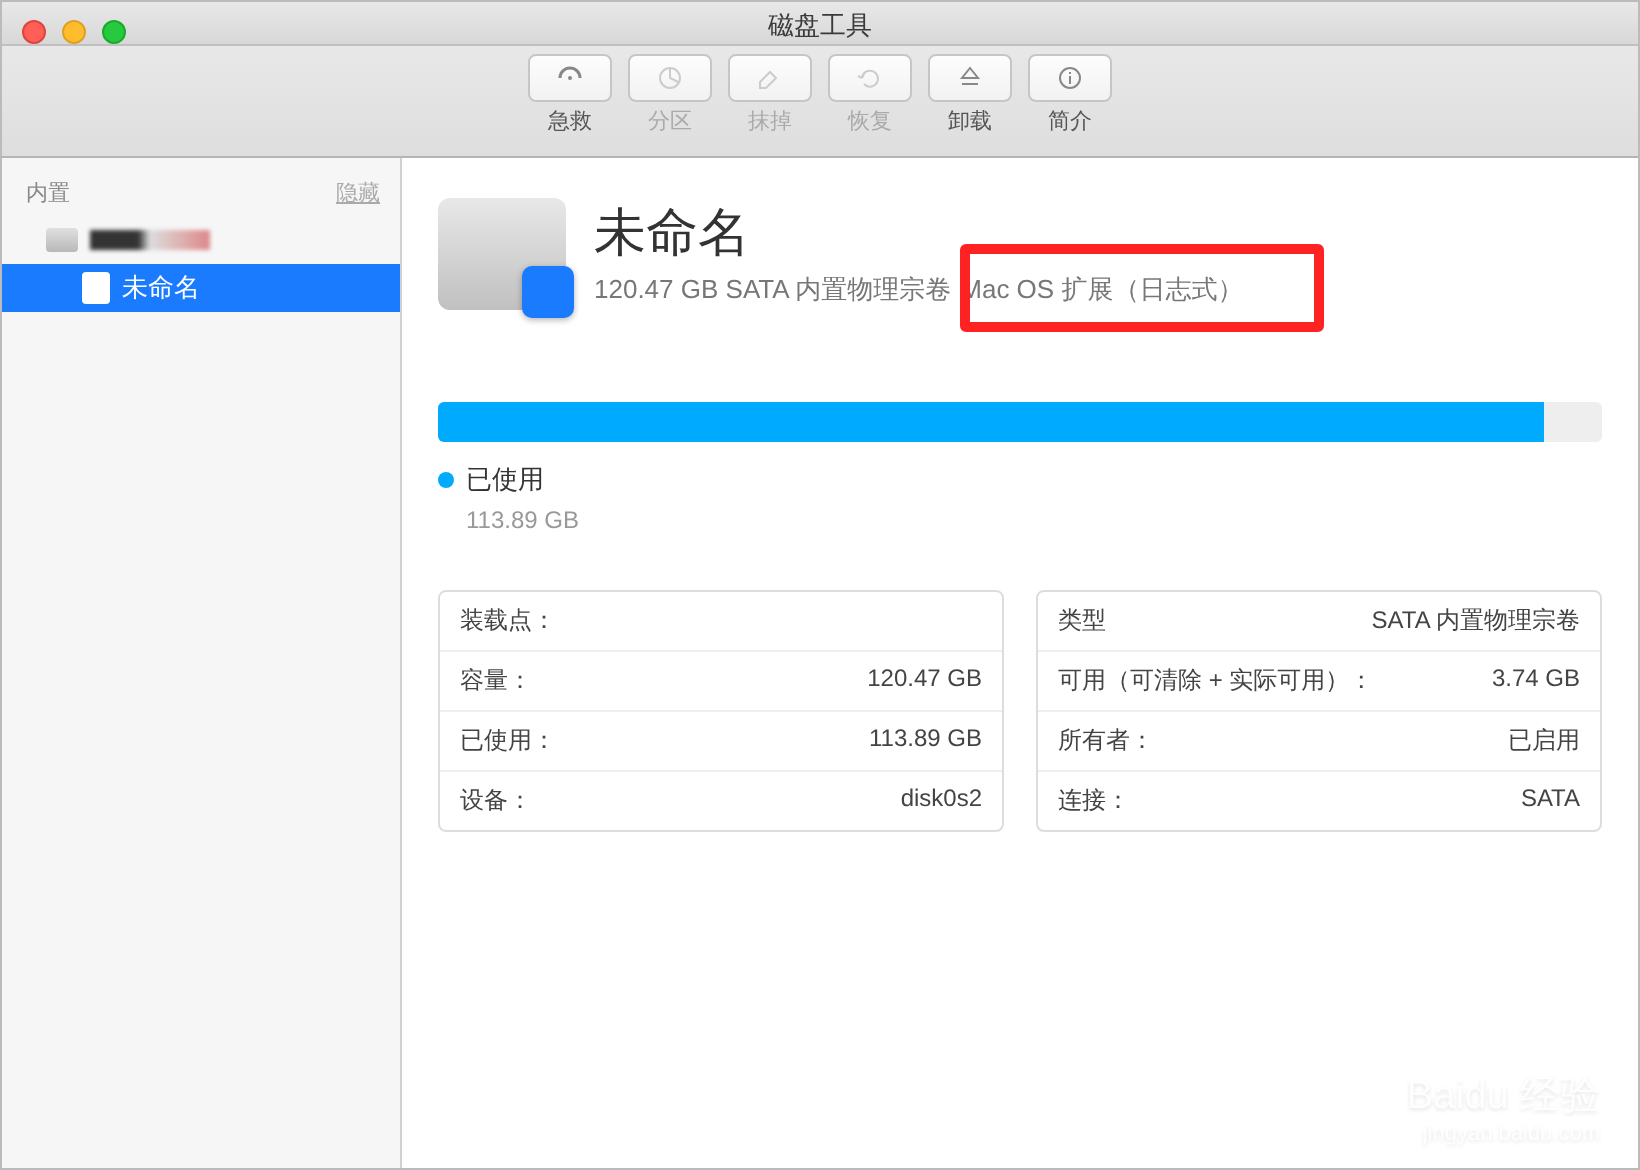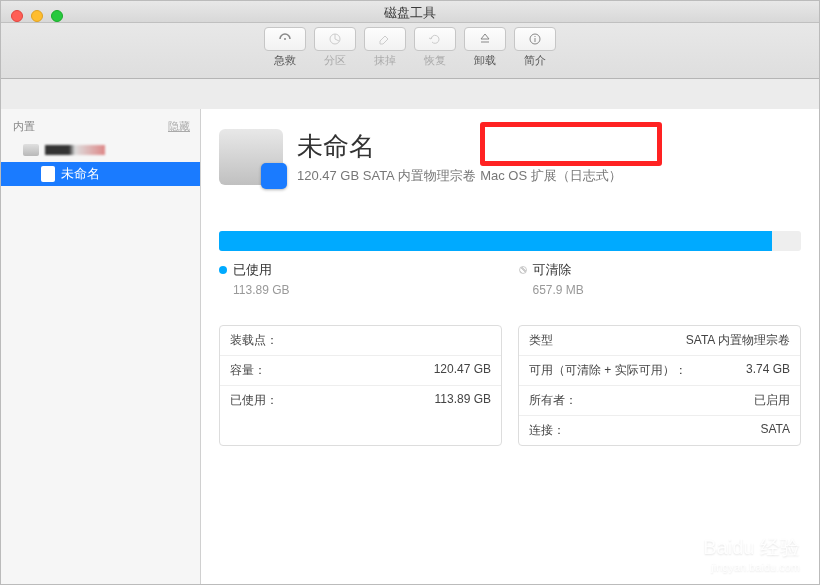--- a/index.html
+++ b/index.html
@@ -11,21 +11,21 @@
 .light.red { background: #ff5f56; border: 1px solid #e0443e; }
 .light.yel { background: #ffbd2e; border: 1px solid #dea123; }
 .light.grn { background: #27c93f; border: 1px solid #1aab29; }
 .title-text { position: absolute; left: 50%; transform: translateX(-50%); font-size: 13px; color: #3a3a3a; }
 .toolbar { height: 56px; background: linear-gradient(#e8e8e8, #dedede); display: flex; justify-content: center; align-items: flex-start; padding-top: 4px; gap: 8px; border-bottom: 1px solid #b5b5b5; }
 .tool-btn { display: flex; flex-direction: column; align-items: center; gap: 2px; }
 .tool-icon-box { width: 42px; height: 24px; background: linear-gradient(#fdfdfd, #f2f2f2); border: 1px solid #c6c6c6; border-radius: 4px; display: flex; align-items: center; justify-content: center; color: #888; }
 .tool-btn.disabled .tool-icon-box { color: #ccc; }
 .tool-label { font-size: 11px; color: #555; }
 .tool-btn.disabled .tool-label { color: #aaa; }
-.content { flex: 1; display: flex; margin-top: 30px; }
+.content { flex: 1; display: flex; }
 .sidebar { width: 200px; background: #f6f6f6; border-right: 1px solid #d0d0d0; padding-top: 6px; }
 .sb-header { font-size: 11px; color: #888; padding: 4px 10px 4px 12px; display: flex; justify-content: space-between; align-items: center; }
 .sb-hide { color: #aaa; text-decoration: underline; }
 .sb-row { height: 24px; display: flex; align-items: center; padding-left: 22px; gap: 6px; font-size: 13px; color: #333; }
 .sb-row.disk { padding-left: 22px; }
 .sb-row.volume { padding-left: 40px; }
 .sb-row.selected { background: #1a7bff; color: white; }
 .sb-disk-icon { width: 16px; height: 12px; background: linear-gradient(#e0e0e0, #b8b8b8); border-radius: 2px; }
 .sb-vol-icon { width: 14px; height: 16px; background: white; border: 1px solid #ccc; border-radius: 2px; position: relative; }
 .sb-row.selected .sb-vol-icon { border-color: rgba(255,255,255,0.5); }
@@ -155,42 +155,39 @@
         <div class="usage-fill"></div>
       </div>
       <div class="usage-legend">
         <div class="legend-item">
           <div class="legend-top">
               <span class="dot blue"></span>
               <span>已使用</span>
             </div>
           <div class="legend-val">113.89 GB</div>
         </div>
-        <div class="legend-item">
-          <div class="legend-top">
-              <span class="dot stripe"></span>
-              <span>可清除</span>
-            </div>
-          <div class="legend-val">657.9 MB</div>
-        </div>
       </div>
 
       <div class="info-tables">
         <div class="info-table">
           <div class="info-row">
               <span class="info-key">装载点：</span>
               <span class="info-val"></span>
             </div>
           <div class="info-row">
               <span class="info-key">容量：</span>
               <span class="info-val">120.47 GB</span>
             </div>
           <div class="info-row">
               <span class="info-key">已使用：</span>
               <span class="info-val">113.89 GB</span>
+            </div>
+          <div class="info-row">
+              <span class="info-key">设备：</span>
+              <span class="info-val">disk0s2</span>
             </div>
         </div>
         <div class="info-table">
           <div class="info-row">
               <span class="info-key">类型</span>
               <span class="info-val">SATA 内置物理宗卷</span>
             </div>
           <div class="info-row">
               <span class="info-key">可用（可清除 + 实际可用）：</span>
               <span class="info-val">3.74 GB</span>

